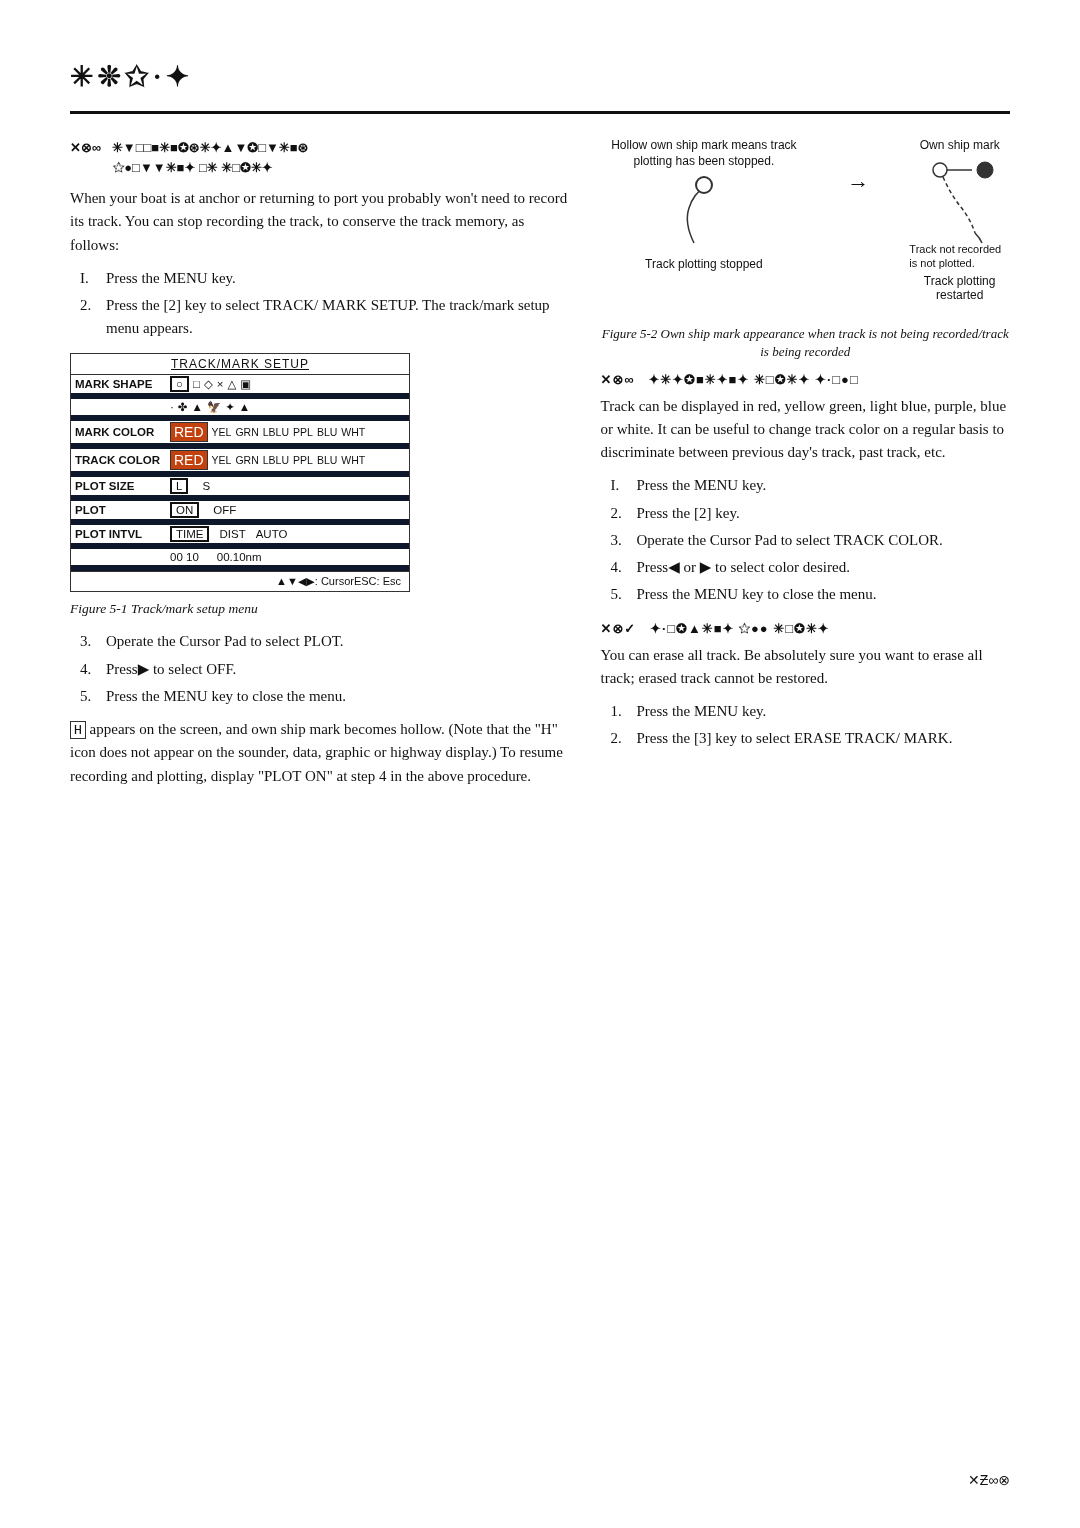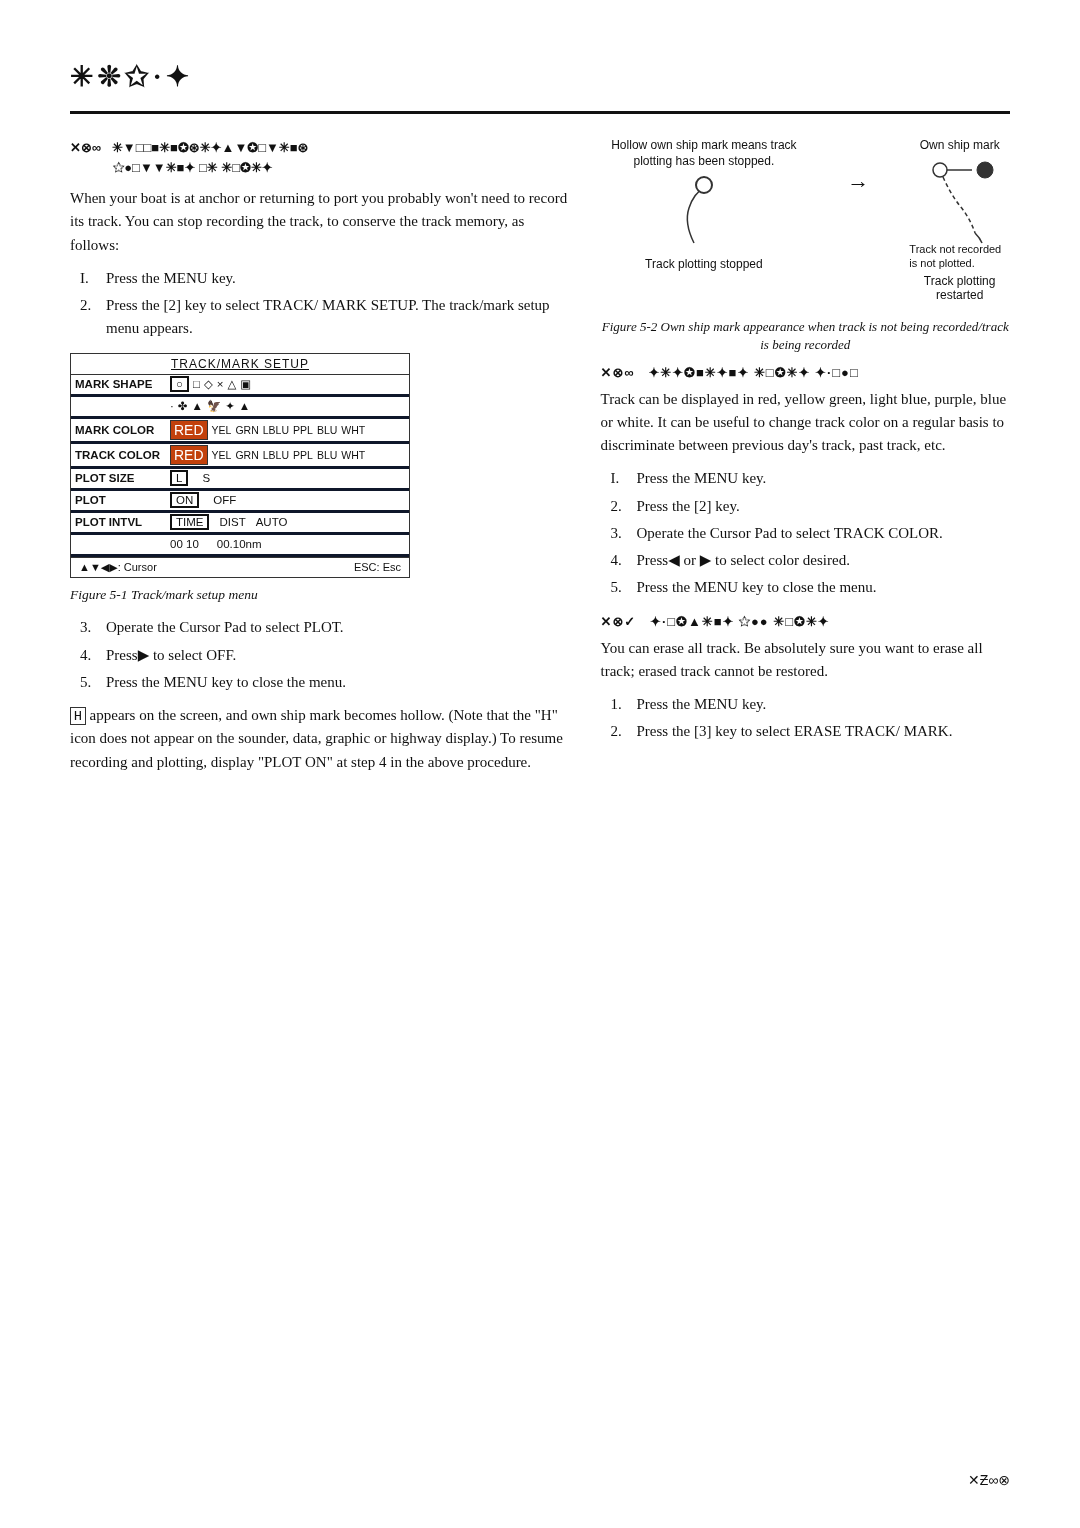--- a/index.html
+++ b/index.html
@@ -84,21 +84,21 @@
       font-size: 12px;
       border-bottom: 1px solid #333;
       padding: 3px 0;
       font-family: Arial, sans-serif;
       letter-spacing: 1px;
       text-decoration: underline;
     }
     .setup-row {
       display: flex;
       align-items: center;
-      border-bottom: 3px solid #0f172a;
+      border-bottom: 6px solid #0f172a;
       min-height: 22px;
       padding: 1px 4px;
     }
     .setup-row:last-child {
       border-bottom: none;
     }
     .setup-label {
       min-width: 95px;
       font-size: 11.5px;
       font-weight: bold;
@@ -123,39 +123,39 @@
       color: #fff;
       font-size: 14px;
       padding: 1px 3px;
       border: 1px solid #333;
     }
     .color-label {
       font-size: 10.5px;
     }
     .setup-footer {
       display: flex;
-      justify-content: space-between;
+      justify-content: flex-end;
       padding: 3px 8px;
       font-size: 11px;
       border-top: 1px solid #333;
     }
 
     
     .fig-caption {
       font-style: italic;
       font-size: 13.5px;
       margin: 6px 0 12px 0;
       line-height: 1.4;
     }
 
     
     .diagram-area {
       display: flex;
       gap: 32px;
-      margin-bottom: 16px;
+      margin-bottom: 23px;
       align-items: flex-start;
     }
     .diagram-box {
       display: flex;
       flex-direction: column;
       align-items: center;
       font-size: 12px;
       font-family: Arial, sans-serif;
     }
     .diagram-label-top {

